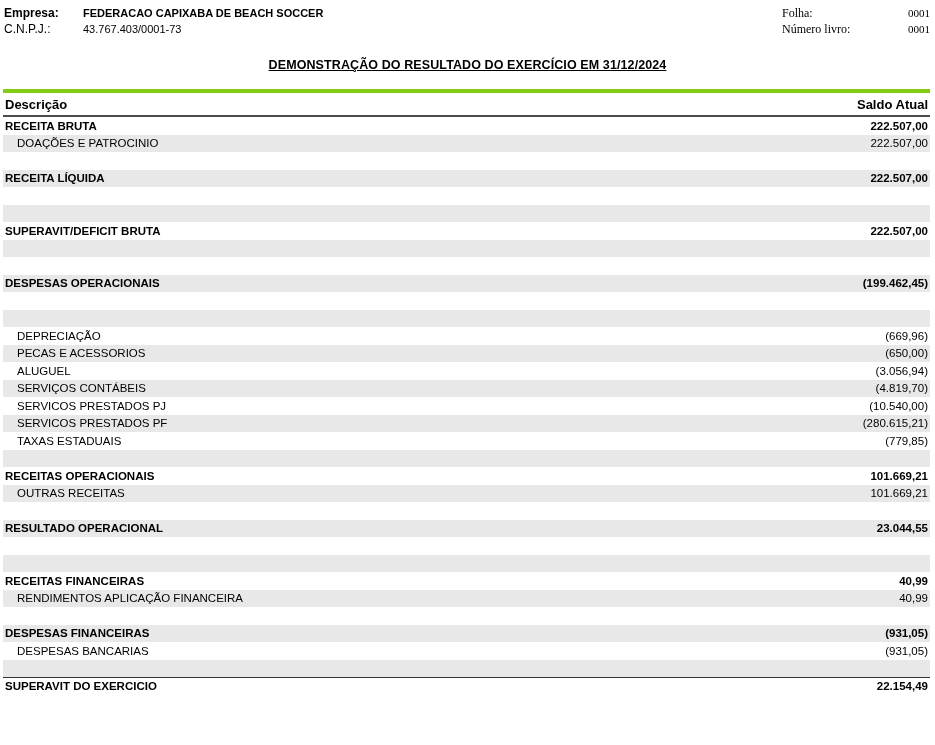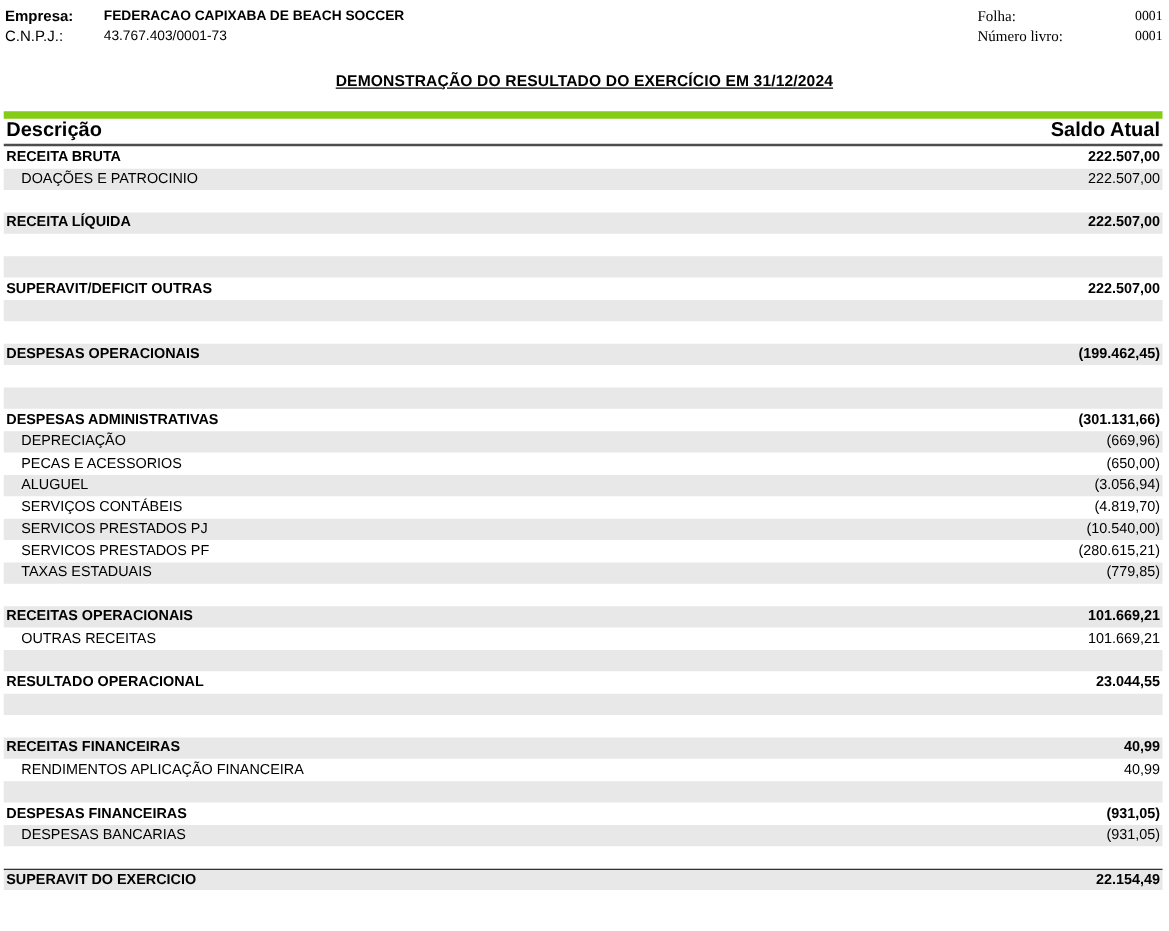--- a/index.html
+++ b/index.html
@@ -47,23 +47,23 @@
     position: absolute;
     top: 89px;
     left: 3px;
     width: 927px;
   }
   .thead {
     display: flex;
     justify-content: space-between;
     align-items: center;
     height: 28px;
-    border-top: 6px solid #84cc16;
+    border-top: 4px solid #84cc16;
     border-bottom: 2px solid #4d4d4d;
-    font-size: 16px;
+    font-size: 13px;
     font-weight: bold;
     padding: 0 2px;
   }
   .rows { width: 100%; }
   .row {
     display: flex;
     justify-content: space-between;
     align-items: center;
     height: 17.5px;
     font-size: 11.5px;
@@ -121,35 +121,31 @@
           <span class="cell val">222.507,00</span>
         </div>
         <div class="row blank"></div>
         <div class="row section">
           <span class="cell desc">RECEITA LÍQUIDA</span>
           <span class="cell val">222.507,00</span>
         </div>
         <div class="row blank"></div>
         <div class="row blank"></div>
         <div class="row section">
-          <span class="cell desc">SUPERAVIT/DEFICIT OUTRAS</span>
+          <span class="cell desc">SUPERAVIT/DEFICIT BRUTA</span>
           <span class="cell val">222.507,00</span>
         </div>
         <div class="row blank"></div>
         <div class="row blank"></div>
         <div class="row section">
           <span class="cell desc">DESPESAS OPERACIONAIS</span>
           <span class="cell val">(199.462,45)</span>
         </div>
         <div class="row blank"></div>
         <div class="row blank"></div>
-        <div class="row section">
-          <span class="cell desc">DESPESAS ADMINISTRATIVAS</span>
-          <span class="cell val">(301.131,66)</span>
-        </div>
         <div class="row detail">
           <span class="cell desc">DEPRECIAÇÃO</span>
           <span class="cell val">(669,96)</span>
         </div>
         <div class="row detail">
           <span class="cell desc">PECAS E ACESSORIOS</span>
           <span class="cell val">(650,00)</span>
         </div>
         <div class="row detail">
           <span class="cell desc">ALUGUEL</span>

